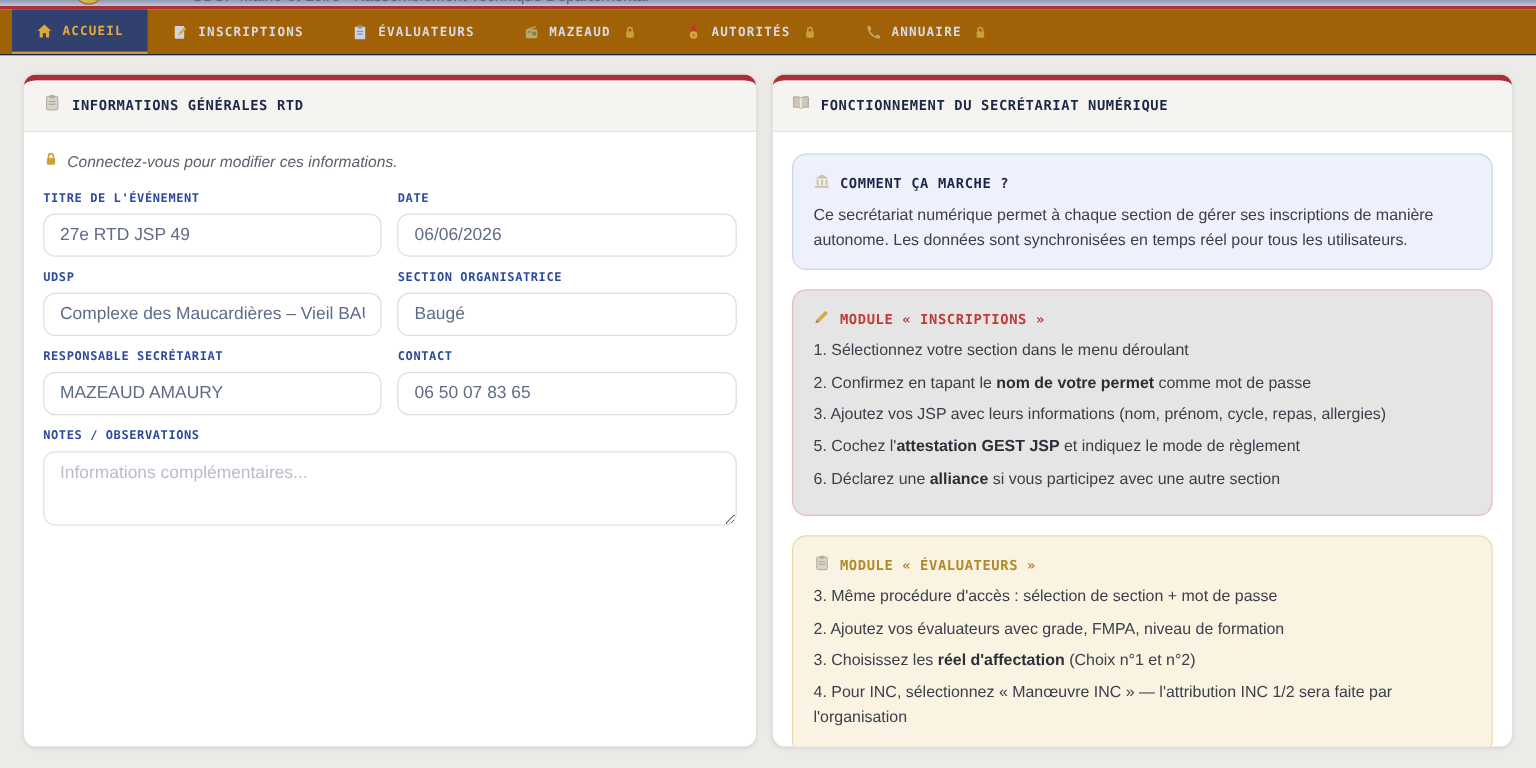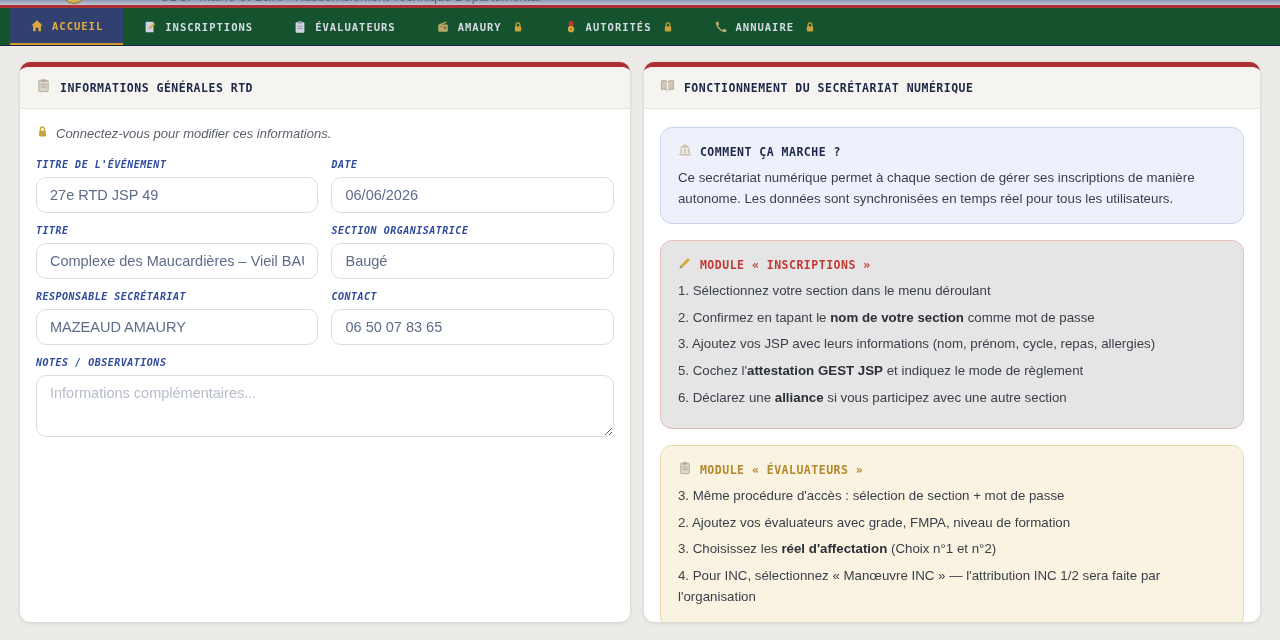--- a/index.html
+++ b/index.html
@@ -10,21 +10,21 @@
   .topstrip { position:relative; height:5px; overflow:hidden;
     background:linear-gradient(#8f97b3,#c3c7d6); }
   .topstrip .striptext { position:absolute; left:160px; top:-11px; font-size:13px;
     color:#5f6678; white-space:nowrap; }
   .topstrip .striplogo { position:absolute; left:62px; top:-20px; width:24px; height:24px;
     border-radius:50%; background:radial-gradient(circle at 40% 35%, #f3d98a, #c79b3a);
     border:1px solid #8a6f2a; }
   .redline { height:3px; background:#ab2f35; }
 
   
-  .nav { height:38px; background:#14532d; display:flex; align-items:stretch;
+  .nav { height:38px; background:#a16207; display:flex; align-items:stretch;
     padding-left:10px; border-bottom:1px solid #1b2547; }
   .nav-item { display:flex; align-items:center; gap:8px; padding:0 20px; cursor:pointer;
     font-family:"DejaVu Sans Mono", monospace; font-weight:bold; font-size:10.5px;
     letter-spacing:1px; color:#d6dae6; }
   .nav-item.active { background:#32406f; color:#e3ac3d; border-bottom:2.5px solid #cf9a2e; }
   .nav-item .icn { display:inline-flex; }
   .nav-item .lock { display:inline-flex; margin-left:2px; }
 
   
   .content { height:594px; padding:16px 20px 18px 20px; display:grid;
@@ -36,21 +36,21 @@
   .card-title { font-family:"DejaVu Sans Mono", monospace; font-weight:bold; font-size:11.5px;
     letter-spacing:0.5px; color:#1c2747; }
   .card-body { padding:16px 16px 18px 16px; flex:1; }
 
   
   .lock-note { display:flex; align-items:center; gap:7px; font-style:italic;
     color:#5a5f6a; font-size:13px; margin-bottom:6px; }
   .form-grid { display:grid; grid-template-columns:1fr 1fr; column-gap:13px; }
   .field { margin-top:12px; }
   .field-label { font-family:"DejaVu Sans Mono", monospace; font-weight:bold; font-size:10px;
-    letter-spacing:0.5px; color:#2d4a9e; margin-bottom:7px;font-style:italic; }
+    letter-spacing:0.5px; color:#2d4a9e; margin-bottom:7px; }
   .field-input { width:100%; border:1.5px solid #d9dde6; border-radius:10px;
     padding:9px 13px; font-size:14.5px; color:#5d6c88; background:#fff; outline:none;
     font-family:"Liberation Sans", sans-serif; }
   .field.full { grid-column:1 / span 2; }
   .field-textarea { width:100%; height:62px; border:1.5px solid #d9dde6; border-radius:10px;
     padding:9px 13px; font-size:14.5px; color:#5d6c88; resize:vertical; outline:none;
     font-family:"Liberation Sans", sans-serif; }
   .field-textarea::placeholder, .field-input::placeholder { color:#b6bcc9; }
 
   
@@ -109,21 +109,21 @@
   </div>
   <div class="nav-item">
     <span class="icn">
       <svg width="14" height="14" viewBox="0 0 16 16">
           <path d="M3.5 5.5 L12 2.5" stroke="#b9a96a" stroke-width="1.4" fill="none"></path>
           <rect x="2.5" y="5" width="11" height="8.5" rx="1.5" fill="#b9a96a"></rect>
           <circle cx="10.5" cy="9.2" r="2" fill="#8b7c45"></circle>
           <rect x="4" y="7" width="4" height="1.2" fill="#8b7c45"></rect>
         </svg>
     </span>
-    <span>AMAURY</span>
+    <span>MAZEAUD</span>
     <span class="lock">
       <svg width="12" height="12" viewBox="0 0 16 16">
           <path d="M5.5 7.5 V5 a2.5 2.5 0 0 1 5 0 V7.5" fill="none" stroke="#c9a23c" stroke-width="1.7"></path>
           <rect x="3.8" y="7" width="8.4" height="7" rx="1.5" fill="#c9a23c"></rect>
         </svg>
     </span>
   </div>
   <div class="nav-item">
     <span class="icn">
       <svg width="14" height="14" viewBox="0 0 16 16">
@@ -183,21 +183,21 @@
       <div class="form-grid">
         <div class="field">
           <div class="field-label">TITRE DE L'ÉVÉNEMENT</div>
           <input class="field-input" value="27e RTD JSP 49" style="">
         </div>
         <div class="field">
           <div class="field-label">DATE</div>
           <input class="field-input" value="06/06/2026" style="">
         </div>
         <div class="field">
-          <div class="field-label">TITRE</div>
+          <div class="field-label">UDSP</div>
           <input class="field-input" value="Complexe des Maucardières – Vieil BAUGÉ" style="">
         </div>
         <div class="field">
           <div class="field-label">SECTION ORGANISATRICE</div>
           <input class="field-input" value="Baugé" style="">
         </div>
         <div class="field">
           <div class="field-label">RESPONSABLE SECRÉTARIAT</div>
           <input class="field-input" value="MAZEAUD AMAURY" style="">
         </div>
@@ -245,21 +245,21 @@
         <div class="ibox-head">
           <span>
             <svg width="14" height="14" viewBox="0 0 16 16">
                 <path d="M1.8 14.2 L2.8 10.8 L11.3 2.3 L13.7 4.7 L5.2 13.2 Z" fill="#d9a93f"></path>
                 <path d="M1.8 14.2 L2.8 10.8 L5.2 13.2 Z" fill="#8f8f8f"></path>
               </svg>
           </span>
           <span>MODULE « INSCRIPTIONS »</span>
         </div>
         <div class="line"><span>1. Sélectionnez votre section dans le menu déroulant</span><b></b><span></span></div>
-        <div class="line"><span>2. Confirmez en tapant le </span><b>nom de votre section</b><span> comme mot de passe</span></div>
+        <div class="line"><span>2. Confirmez en tapant le </span><b>nom de votre permet</b><span> comme mot de passe</span></div>
         <div class="line"><span>3. Ajoutez vos JSP avec leurs informations (nom, prénom, cycle, repas, allergies)</span><b></b><span></span></div>
         <div class="line"><span>5. Cochez l'</span><b>attestation GEST JSP</b><span> et indiquez le mode de règlement</span></div>
         <div class="line"><span>6. Déclarez une </span><b>alliance</b><span> si vous participez avec une autre section</span></div>
       </div>
 
       <div class="ibox box-cream">
         <div class="ibox-head">
           <span>
             <svg width="14" height="14" viewBox="0 0 16 16">
                 <rect x="3" y="2.5" width="10" height="12" rx="1" fill="#d9d3c8" stroke="#a8a093" stroke-width="0.8"></rect>

